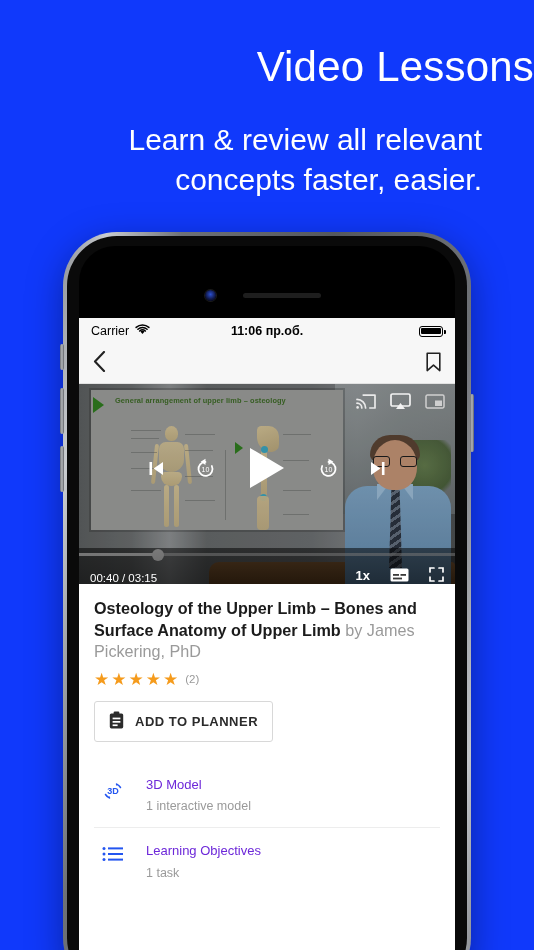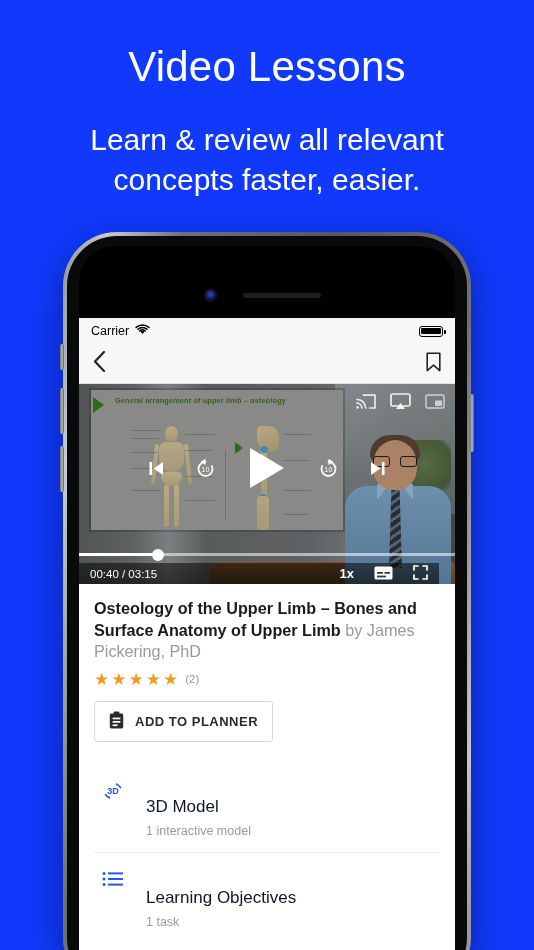--- a/index.html
+++ b/index.html
@@ -5,21 +5,21 @@
   * { margin:0; padding:0; box-sizing:border-box; }
   html,body { width:534px; height:950px; }
   body {
     background:#1039fb;
     font-family:"Liberation Sans", sans-serif;
     overflow:hidden;
     position:relative;
   }
 
   
-  .promo { width:534px; padding-top:44px; text-align:center; }
+  .promo { width:534px; padding-top:44px; text-align:right; }
   .promo-title {
     color:#ffffff;
     font-size:42px;
     font-weight:400;
     letter-spacing:0.2px;
     line-height:1.1;
   }
   .promo-sub {
     color:#ffffff;
     font-size:30px;
@@ -259,22 +259,22 @@
     position:absolute; left:0; right:0; bottom:28px; height:3px;
     background:rgba(255,255,255,0.55);
   }
   .vid-progress-fill { height:100%; background:#ffffff; }
   .vid-progress-knob {
     position:absolute; top:-4.5px;
     width:12px; height:12px; border-radius:50%; background:#fff;
     transform:translateX(-6px);
   }
   .vid-bottom {
-    position:absolute; left:0; right:16px; bottom:0; height:21px;
-    display:flex; align-items:center; padding:0 11px;
+    position:absolute; left:0; right:0; bottom:0; height:36px;
+    display:flex; align-items:flex-end; padding:0 11px;
     background:linear-gradient(180deg,rgba(0,0,0,0.52),rgba(0,0,0,0.62));
     color:#fff; font-size:11.5px;
   }
   .vid-bottom .spacer { flex:1; }
   .vid-bottom .right { display:flex; align-items:center; gap:20px; }
   .speed { font-size:13px; font-weight:700; }
 
   
   .content { padding:14px 15px 0 15px; }
   .lesson-title {
@@ -295,21 +295,21 @@
   }
 
   .rows { margin-top:20px; }
   .row {
     display:flex; align-items:flex-start; gap:20px;
     padding:15px 0 14px 6px;
     border-top:1px solid #ededed;
   }
   .row:first-child { border-top:none; }
   .row-icon { width:26px; flex:0 0 26px; display:flex; justify-content:center; padding-top:2px; }
-  .row-title { font-size:17px; color:#0f172a; line-height:1.2;margin-top:20px; }
+  .row-title { font-size:13px; color:#6d28d9; line-height:1.2; }
   .row-sub { font-size:12.5px; color:#9a9a9a; margin-top:7px; }
 </style>
 </head>
 <body style="background: rgb(16, 57, 251);">
 
 <div class="promo">
   <div class="promo-title">Video Lessons</div>
   <div class="promo-sub">Learn &amp; review all relevant concepts faster, easier.</div>
 </div>
 
@@ -333,20 +333,21 @@
         <span>Carrier</span>
         <span>
           <svg width="15" height="11" viewBox="0 0 15 11">
             <path d="M7.5 9.9 L5.4 7.4 a3.3 3.3 0 0 1 4.2 0 Z" fill="#000"></path>
             <path d="M2.9 5.3 a7 7 0 0 1 9.2 0" stroke="#000" stroke-width="1.5" fill="none" stroke-linecap="round"></path>
             <path d="M4.6 7.0 a4.6 4.6 0 0 1 5.8 0" stroke="#000" stroke-width="1.5" fill="none" stroke-linecap="round"></path>
             <path d="M1.1 3.4 a9.8 9.8 0 0 1 12.8 0" stroke="#000" stroke-width="1.5" fill="none" stroke-linecap="round"></path>
           </svg>
         </span>
       </div>
+      <div class="status-center">11:06 пр.об.</div>
       <div class="status-right">
         <span class="battery">
             <i></i>
           </span>
       </div>
     </div>
 
     <div class="nav-bar">
       <span>
         <svg width="13" height="21" viewBox="0 0 13 21">

